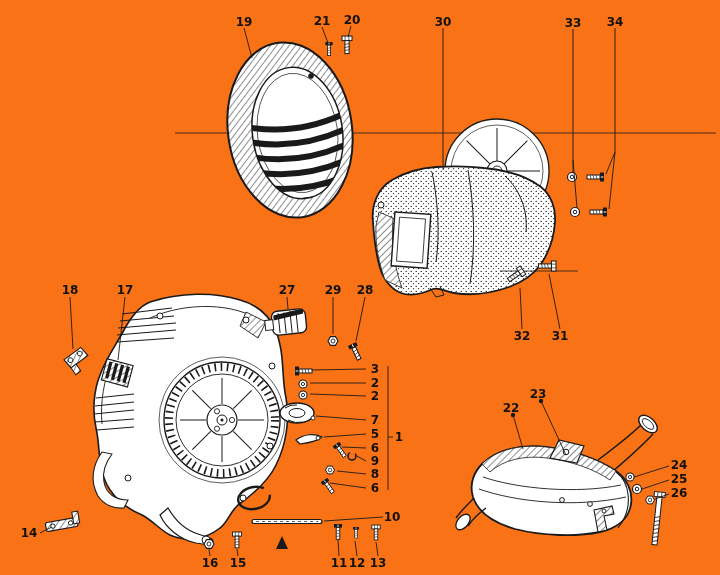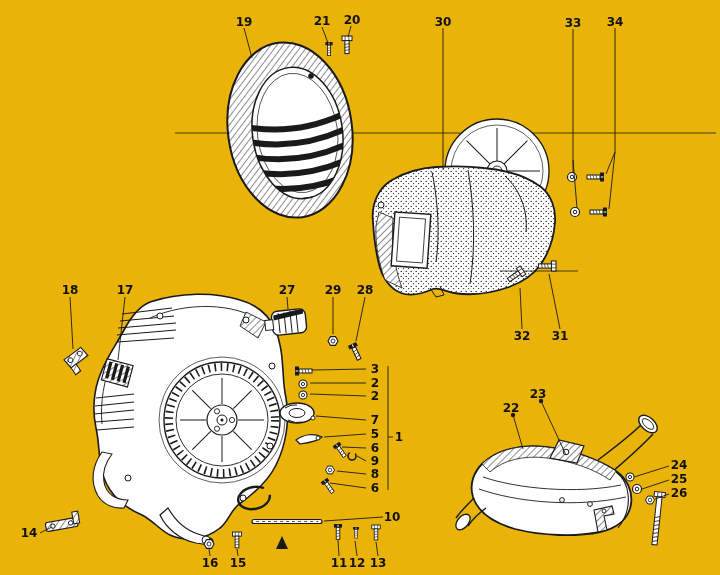--- a/index.html
+++ b/index.html
@@ -1,16 +1,16 @@
 <!DOCTYPE html>
 <html><head>
 <meta charset="utf-8">
 <style>
   html,body{margin:0;padding:0;background:#ffffff;}
-  .stage{position:relative;width:720px;height:575px;background:#eab308;overflow:hidden;
+  .stage{position:relative;width:720px;height:575px;background:#f97316;overflow:hidden;
          font-family:"DejaVu Sans", sans-serif;}
   svg{display:block;}
   .callout{font-family:"DejaVu Sans", sans-serif;font-size:12px;font-weight:bold;fill:#111111;}
 </style>
 </head>
 <body>
 
 <div class="stage">
 <svg width="720" height="575" viewBox="0 0 720 575">
   <defs>

